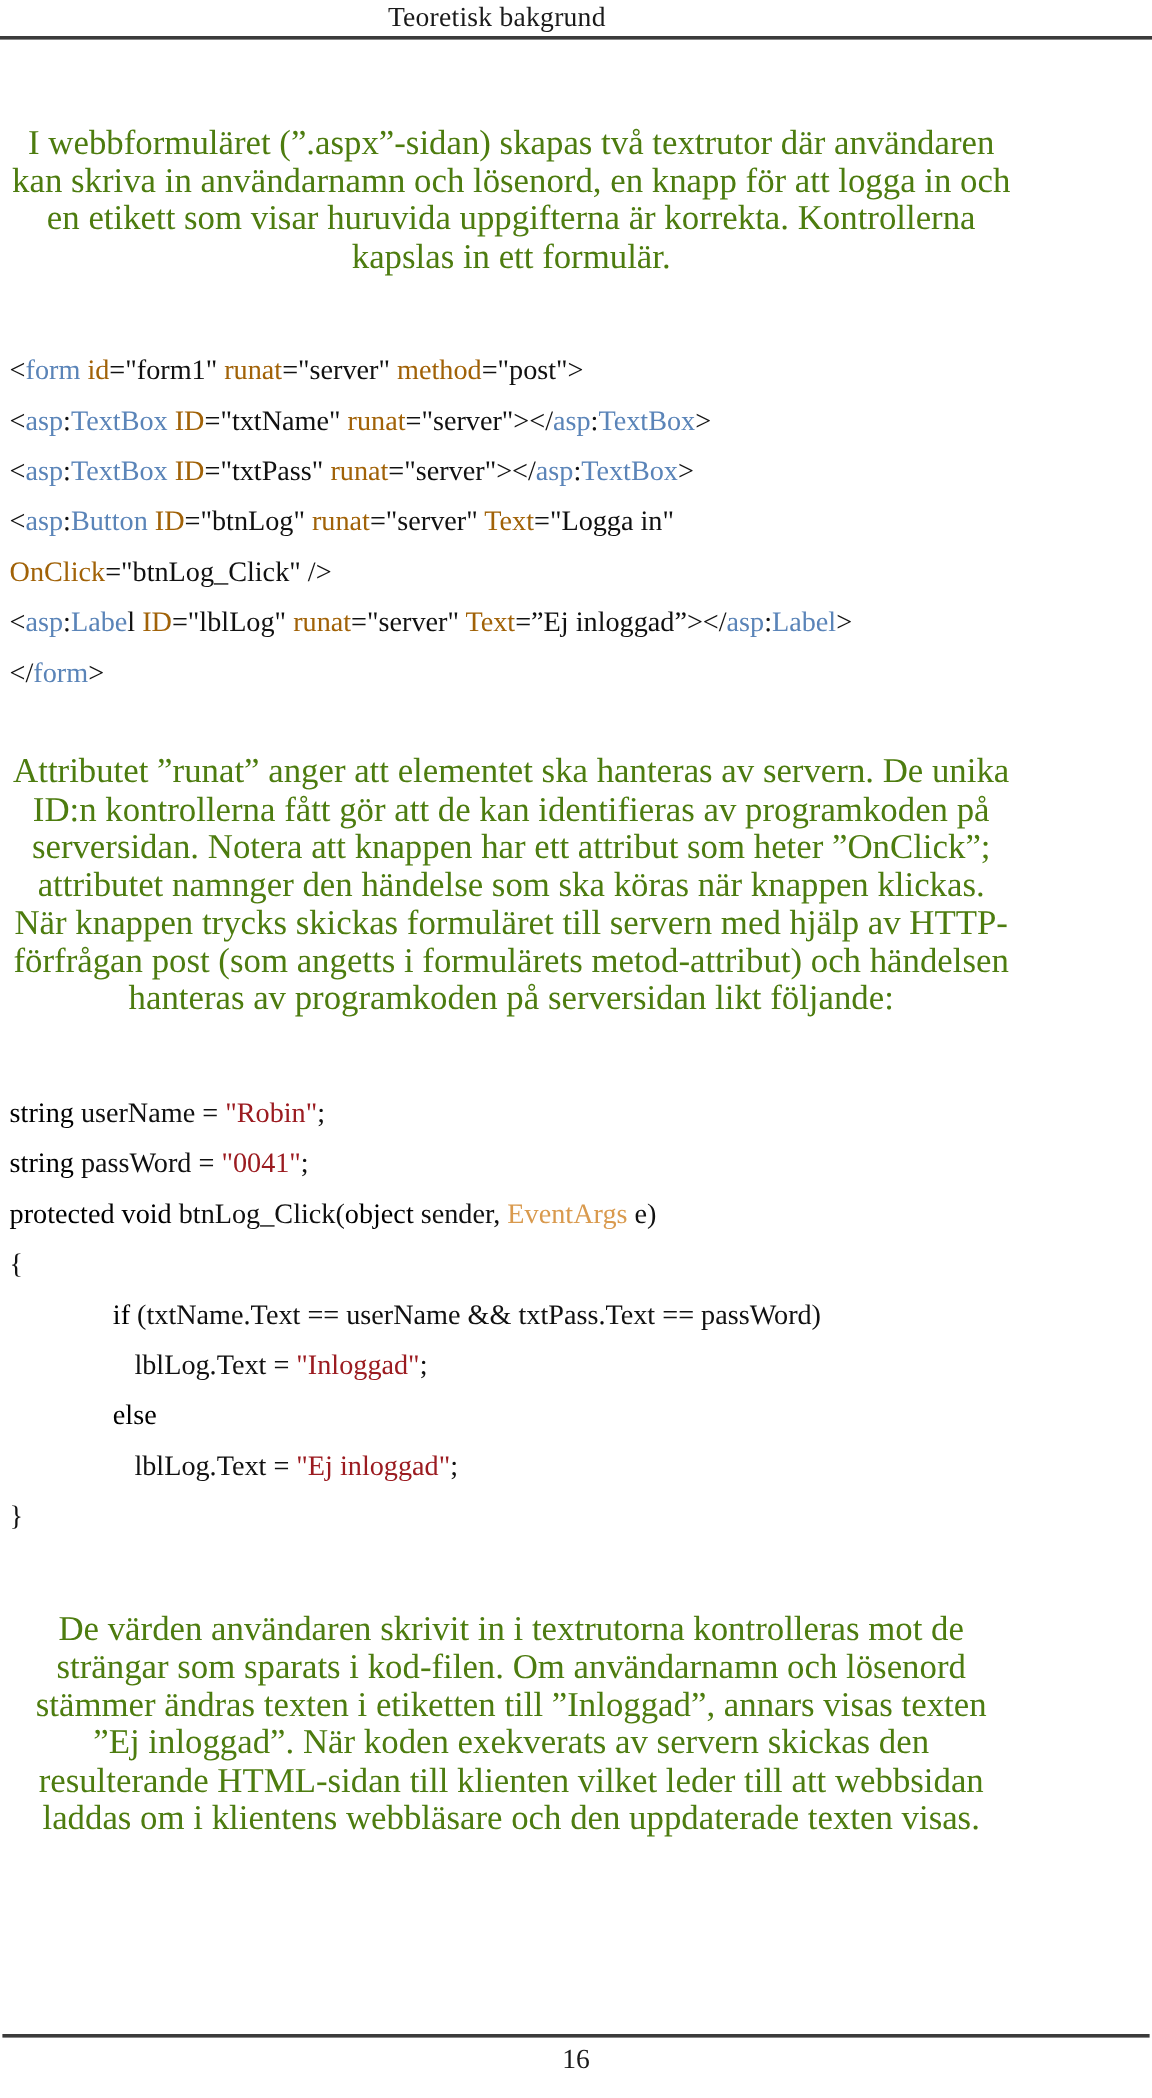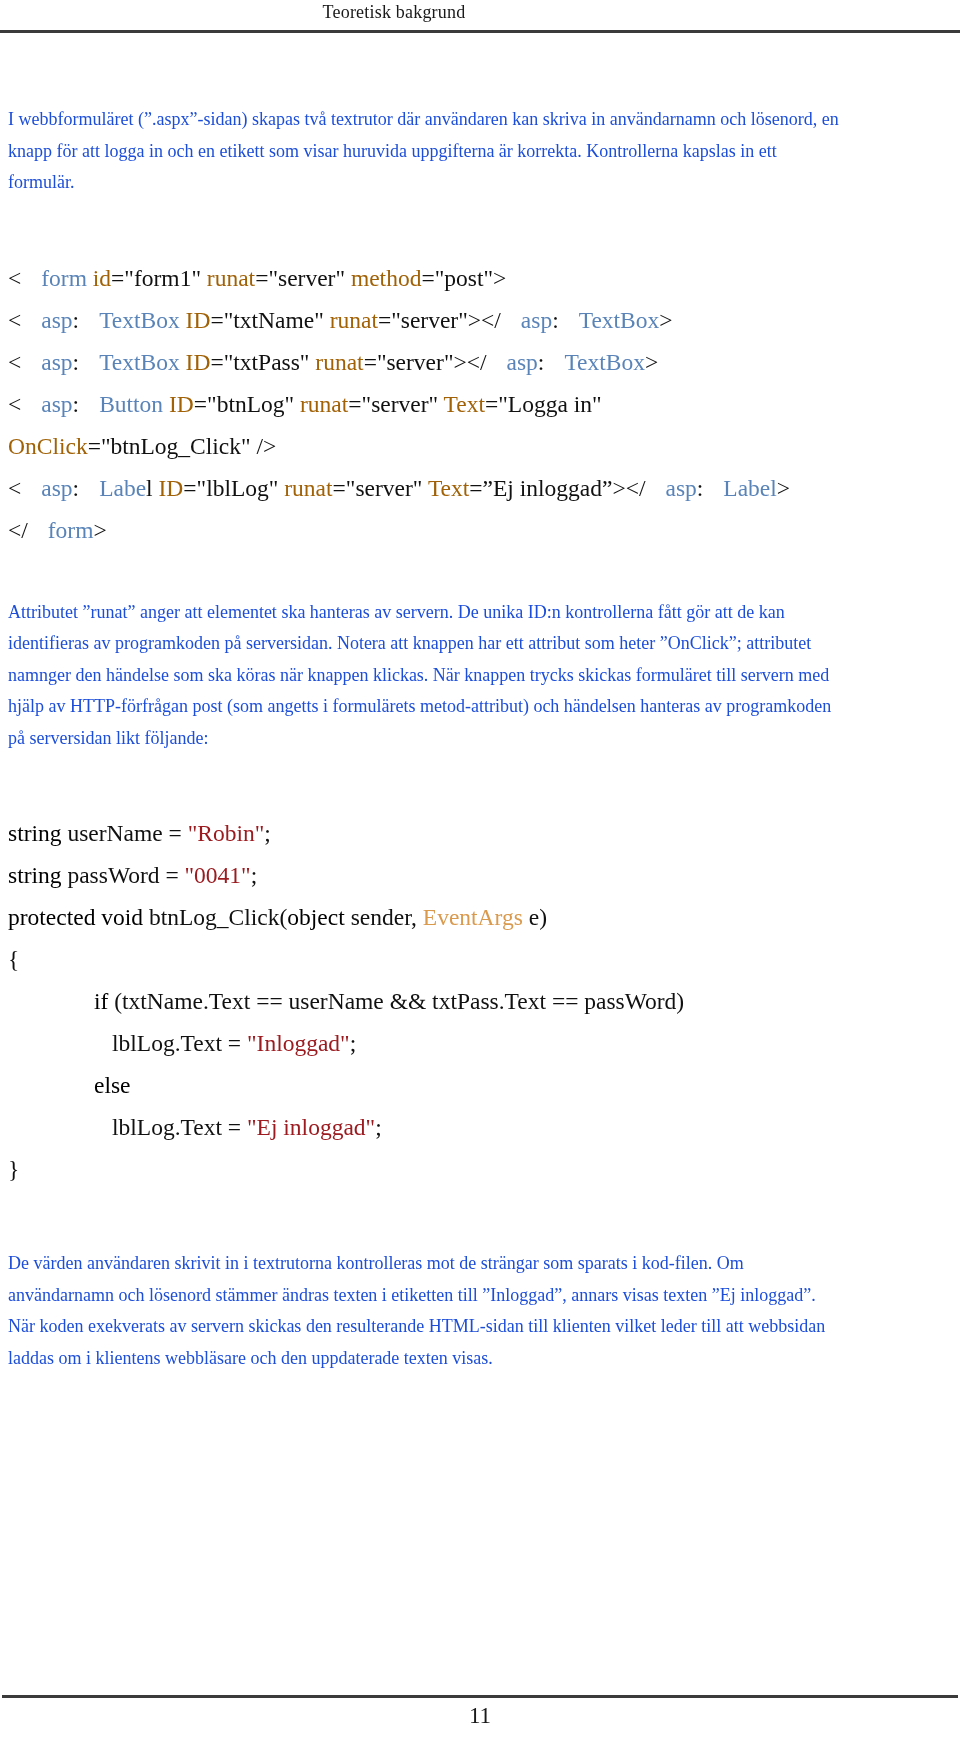--- a/index.html
+++ b/index.html
@@ -28,65 +28,66 @@
     left: 0;
     width: 960px;
     height: 40px;
   }
   .header-title {
     position: absolute;
     top: 2px;
     left: 0;
     width: 788px;
     text-align: center;
-    font-size: 18px;
+    font-size: 23px;
     letter-spacing: 0.2px;
     color: #1a1a1a;
+    padding-left: 20px;
   }
   .header-rule {
     position: absolute;
     top: 30px;
     left: 0;
     width: 960px;
     height: 3px;
     background: #3b3b3b;
   }
 
   
   .content {
     position: absolute;
     left: 8px;
     top: 104px;
     width: 836px;
   }
 
   p.body-text {
     margin: 0;
-    font-size: 18px;
+    font-size: 29px;
     line-height: 31.5px;
-    text-align: left;
-    color: #1d4ed8;
+    text-align: center;
+    color: #4d7c0f;
   }
   p.body-text .it { }
 
   
   .code-block {
     margin: 0;
     font-family: "Liberation Serif", "DejaVu Serif", serif;
     font-size: 23.5px;
     line-height: 42px;
     white-space: pre-wrap;
     color: #111111;
   }
   .code-line { display: block; white-space: pre-wrap; }
   .indent1 { padding-left: 0px; }
   .indent2 { padding-left: 86px; font-family: Liberation Serif, serif; }
   .indent3 { padding-left: 104px; }
 
-  .tok-tag    { color: #5a84b8; margin-left: 20px; }   
+  .tok-tag    { color: #5a84b8; }   
   .tok-attr   { color: #a16207; }
   .tok-val    { color: #111111; }   
   .tok-kw     { color: #000000; }   
   .tok-str    { color: #9b1b20; }   
   .tok-type   { color: #d99a4e; margin-top: 24px; }   
   .tok-plain  { color: #111111; }
   .gap-l  { height: 46px; }
   .gap-xl { height: 58px; }
 
   
@@ -142,16 +143,16 @@
     <pre class="code-block" id="csharp-code"><span class="code-line indent1"><span class="tok-kw">string</span><span class="tok-plain"> userName = </span><span class="tok-str">"Robin"</span><span class="tok-plain">;</span></span><span class="code-line indent1"><span class="tok-kw">string</span><span class="tok-plain"> passWord = </span><span class="tok-str">"0041"</span><span class="tok-plain">;</span></span><span class="code-line indent1"><span class="tok-kw">protected void</span><span class="tok-plain"> btnLog_Click(</span><span class="tok-kw">object</span><span class="tok-plain"> sender, </span><span class="tok-type">EventArgs</span><span class="tok-plain"> e)</span></span><span class="code-line indent1"><span class="tok-plain">{</span></span><span class="code-line indent2"><span class="tok-kw">if</span><span class="tok-plain"> (txtName.Text == userName &amp;&amp; txtPass.Text == passWord)</span></span><span class="code-line indent3"><span class="tok-plain">lblLog.Text = </span><span class="tok-str">"Inloggad"</span><span class="tok-plain">;</span></span><span class="code-line indent2"><span class="tok-kw">else</span></span><span class="code-line indent3"><span class="tok-plain">lblLog.Text = </span><span class="tok-str">"Ej inloggad"</span><span class="tok-plain">;</span></span><span class="code-line indent1"><span class="tok-plain">}</span></span></pre>
 
     <div class="gap-xl"></div>
 
     <p class="body-text">De värden användaren skrivit in i textrutorna kontrolleras mot de strängar som sparats i kod-filen. Om användarnamn och lösenord stämmer ändras texten i etiketten till ”Inloggad”, annars visas texten ”Ej inloggad”. När koden exekverats av servern skickas den resulterande HTML-sidan till klienten vilket leder till att webbsidan laddas om i klientens webbläsare och den uppdaterade texten visas.</p>
 
   </div>
 
   <div class="footer">
     <div class="footer-rule"></div>
-    <div class="footer-page-number">11</div>
+    <div class="footer-page-number">16</div>
   </div>
 
 </div>
 
 </body></html>

